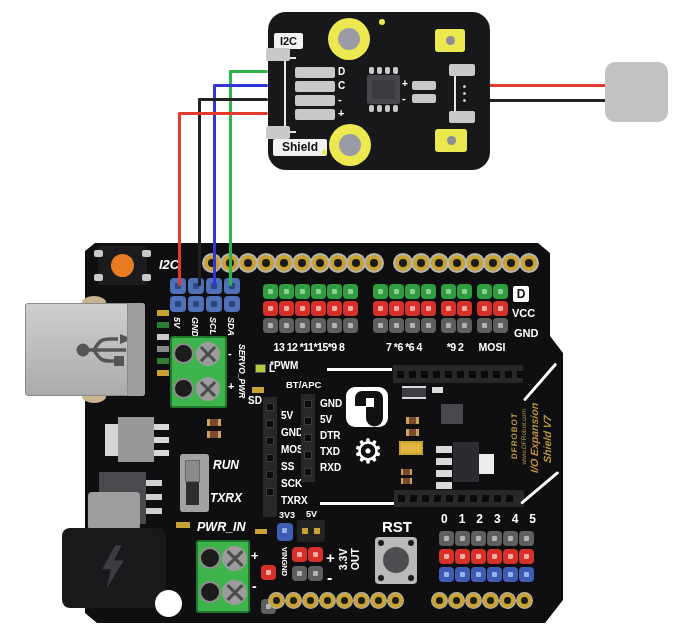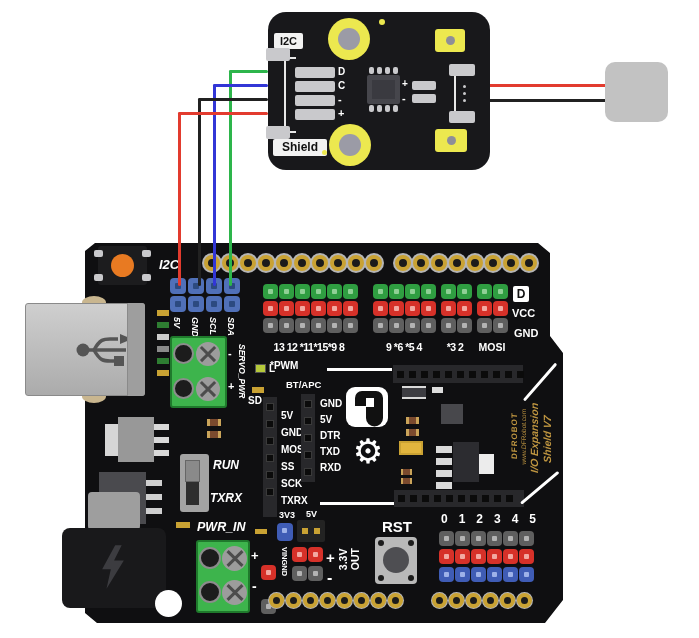--- a/index.html
+++ b/index.html
@@ -224,22 +224,22 @@
   <div class="a row z2" style="left:477px;top:318px">
       <div class="pin gray"></div>
       <div class="pin gray"></div>
     </div>
 
   <div class="a z2" style="left:513px;top:286px;width:16px;height:16px;background:#fff;border-radius:2px;color:#111;font-weight:bold;font-size:12px;text-align:center;line-height:16px">D</div>
   <div class="a silk z2" style="left:512px;top:307px;font-size:11px">VCC</div>
   <div class="a silk z2" style="left:514px;top:327px;font-size:11px">GND</div>
 
   <div class="a silk z2" style="left:256px;top:341px;width:106px;font-size:10.5px;letter-spacing:-0.5px;text-align:center">13 12 *11*15*9 8</div>
-  <div class="a silk z2" style="left:369px;top:341px;width:70px;font-size:10.5px;letter-spacing:-0.5px;text-align:center">9 *6 *5 4</div>
-  <div class="a silk z2" style="left:437px;top:341px;width:36px;font-size:10.5px;letter-spacing:-0.5px;text-align:center">*3 2</div>
+  <div class="a silk z2" style="left:369px;top:341px;width:70px;font-size:10.5px;letter-spacing:-0.5px;text-align:center">7 *6 *6 4</div>
+  <div class="a silk z2" style="left:437px;top:341px;width:36px;font-size:10.5px;letter-spacing:-0.5px;text-align:center">*9 2</div>
   <div class="a silk z2" style="left:470px;top:341px;width:44px;font-size:10.5px;text-align:center">MOSI</div>
 
   <div class="a" style="left:82px;top:296px;width:24px;height:13px;background:#c9b68f;border-radius:50%;z-index:2"></div>
   <div class="a" style="left:82px;top:390px;width:24px;height:13px;background:#c9b68f;border-radius:50%;z-index:2"></div>
   <div class="a z3" style="left:25px;top:303px;width:120px;height:93px;background:linear-gradient(180deg,#cfcfcf,#ababab);border:1px solid #8a8a8a;border-radius:3px">
     <div class="a" style="left:48px;top:22px">
       <svg width="62" height="46" viewBox="0 0 62 46">
           <g stroke="#555" stroke-width="3.5" fill="none">
             <path d="M6 24 H52"></path>
             <path d="M20 24 C26 13 30 13 36 13 H44"></path>

